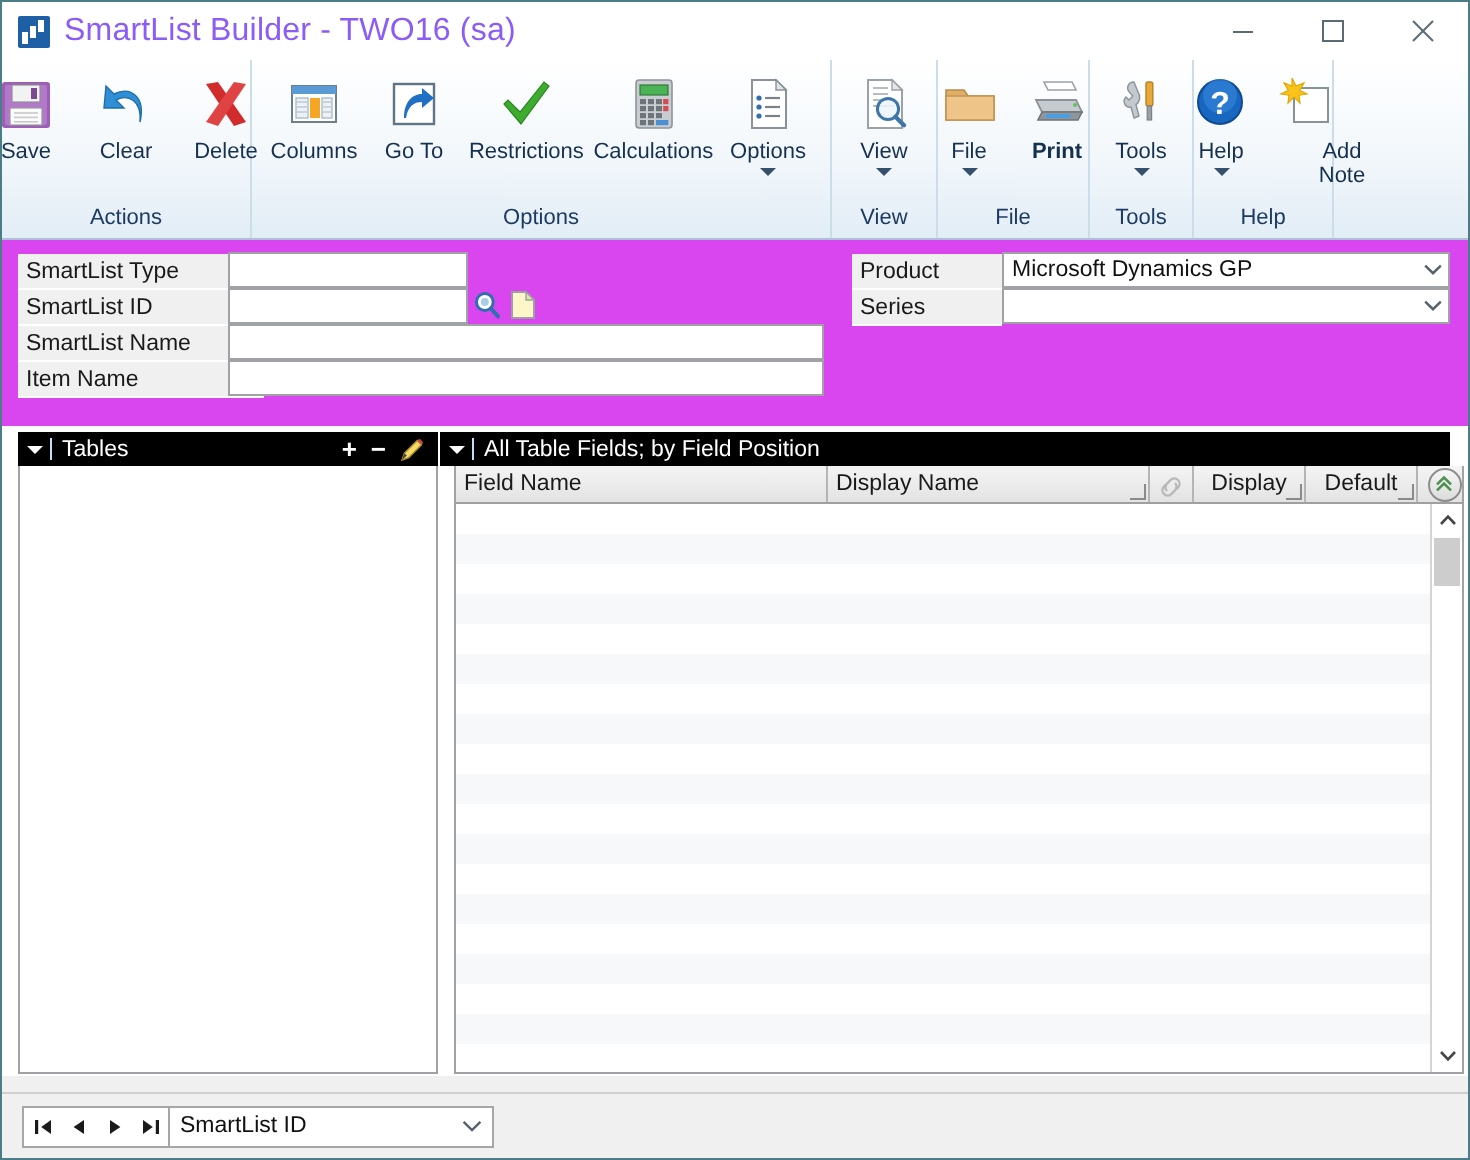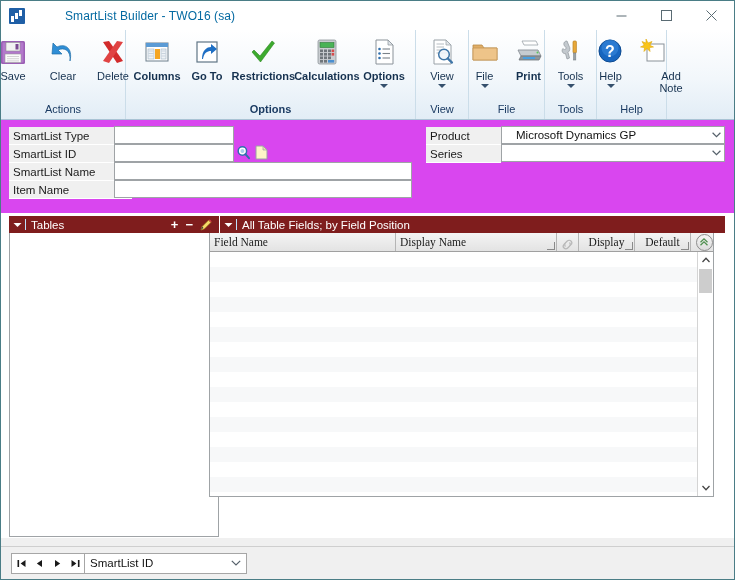--- a/index.html
+++ b/index.html
@@ -34,23 +34,22 @@
     position: relative;
     flex: none;
   }
   .title-icon::before {
     content: "";
     position: absolute; left: 2px; bottom: 2px;
     width: 3px; height: 6px; background: #ffffff;
     box-shadow: 4px -3px 0 0 #ffffff, 8px -6px 0 0 #ffffff;
   }
   .title-text {
-    font-size: 12px; color: #0369a1; letter-spacing: .1px;
+    font-size: 16px; color: #8b5cf6; letter-spacing: .1px;
     white-space: nowrap;
-    margin-left: 33px;
   }
   .win-btns {
     position: absolute; right: 0; top: 0;
     height: 29px; display: flex;
   }
   .win-btn {
     width: 45px; height: 29px;
     display: flex; align-items: center; justify-content: center;
     color: #5a6b73;
   }
@@ -139,31 +138,31 @@
   }
   .fcombo {
     position: absolute;
     box-sizing: border-box;
     background: #ffffff;
     border: 1px solid #9fa3a6;
     height: 18px;
     font-size: 11.5px; color: #111;
     display: flex; align-items: center;
   }
-  .fcombo .ctext { padding-left: 14px; flex: 1; line-height: 16px; }
+  .fcombo .ctext { padding-left: 4px; flex: 1; line-height: 16px; }
   .fcombo .cv {
     width: 16px; display: flex; align-items: center; justify-content: center;
     color: #4a4a4a;
   }
 
   
   .panel-head {
     position: absolute;
     height: 17px;
-    background: #7f1d1d;
+    background: #000000;
     color: #ffffff;
     font-size: 11.5px;
     display: flex; align-items: center;
     box-sizing: border-box;
   }
   .ph-caret {
     width: 16px; display: flex; align-items: center; justify-content: center;
   }
   .ph-sep {
     width: 1px; height: 11px; background: #bfe0fa; margin: 0 5px 0 0;
@@ -351,21 +350,21 @@
               <path d="M5 5 L11 4 L25 24 L19 26 Z" fill="#d22b2b"></path>
               <path d="M25 5 L19 4 L5 24 L11 26 Z" fill="#e04343"></path>
             </svg>
           </div>
           <div class="lbl">Delete</div>
         </div>
       </div>
       <div class="rgroup-label">Actions</div>
     </div>
 
-    <div class="rgroup" style="width:290px;font-weight:bold;">
+    <div class="rgroup" style="width:290px;">
       <div class="rgroup-items" style="justify-content:center;">
         <div class="rbtn">
           <div class="ico">
             <svg width="30" height="30" viewBox="0 0 30 30">
               <rect x="4" y="6" width="22" height="18" fill="#ffffff" stroke="#6d7e8c" stroke-width="1"></rect>
               <rect x="4" y="6" width="22" height="4" fill="#5b9bd5"></rect>
               <rect x="6" y="12" width="6" height="10" fill="#eef2f6" stroke="#9fb2c2" stroke-width="0.6"></rect>
               <rect x="13" y="12" width="5" height="10" fill="#f5a623"></rect>
               <rect x="19" y="12" width="5" height="10" fill="#eef2f6" stroke="#9fb2c2" stroke-width="0.6"></rect>
               <line x1="6.5" y1="14" x2="11.5" y2="14" stroke="#b9c7d4" stroke-width="0.7"></line>
@@ -619,21 +618,21 @@
   <div class="panel-head" style="left:219px; top:215px; width:505px;">
     <div class="ph-caret">
       <svg width="9" height="6" viewBox="0 0 9 6">
           <path d="M0.5 1 L4.5 5 L8.5 1 Z" fill="#ffffff"></path>
         </svg>
     </div>
     <div class="ph-sep"></div>
     <div class="ph-title">All Table Fields; by Field Position</div>
   </div>
 
-  <div class="grid-wrap" style="left:208px; top:232px; width:505px; height:264px;font-family:Liberation Serif, serif;">
+  <div class="grid-wrap" style="left:226px; top:232px; width:505px; height:304px;">
 
     <div class="grid-head">
       <div class="gh" style="width:186px;">Field Name</div>
       <div class="gh" style="width:161px;">
         <span>Display Name</span>
         <span class="res"></span>
       </div>
       <div class="gh center" style="width:22px;">
         <span style="display:inline-flex;vertical-align:middle;padding-top:3px;">
           <svg width="13" height="13" viewBox="0 0 13 13">

